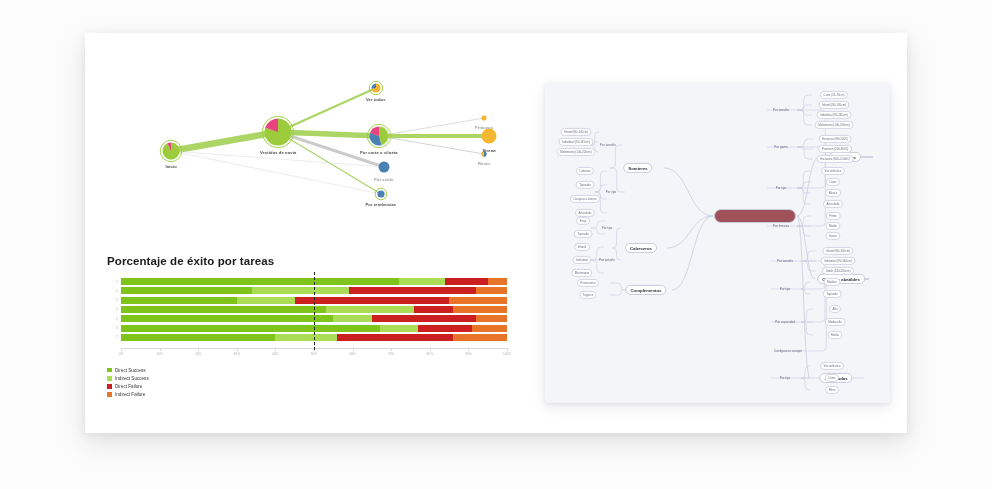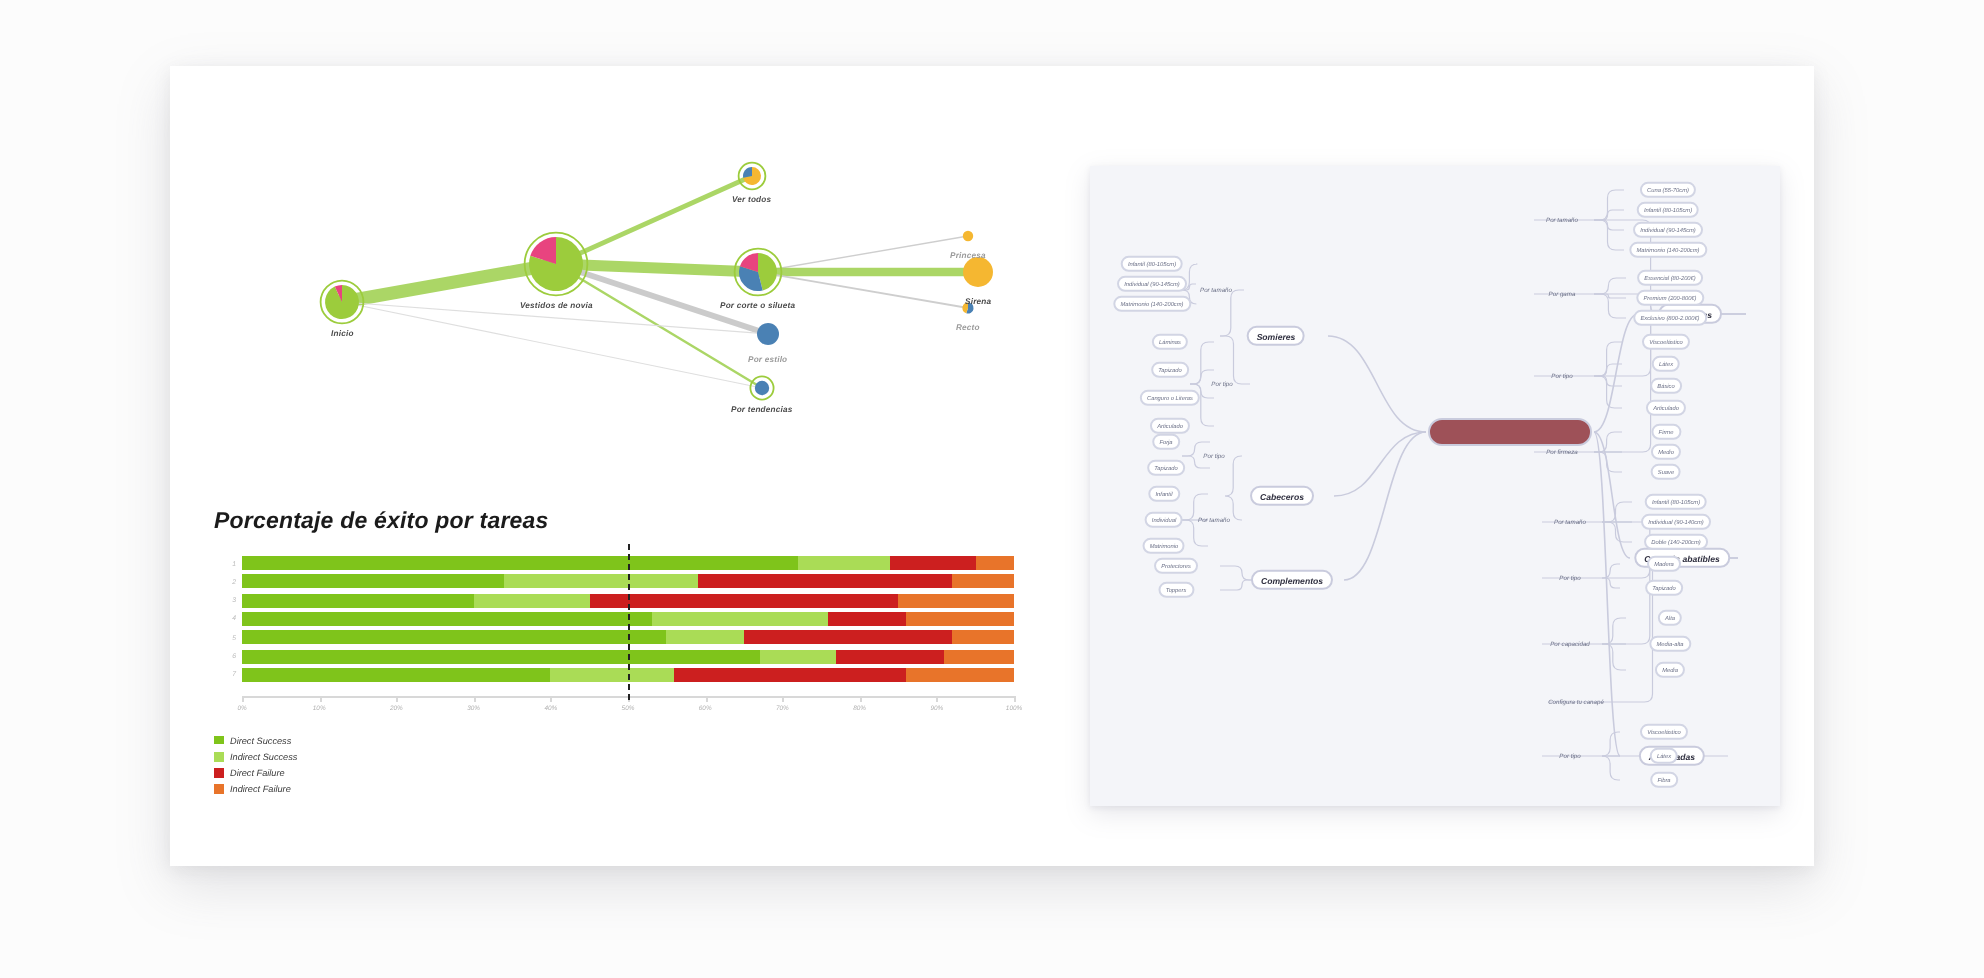--- a/index.html
+++ b/index.html
@@ -9,21 +9,20 @@
     font-family:"Liberation Sans", sans-serif;
     -webkit-font-smoothing:antialiased;
   }
   #root{position:relative;width:992px;height:489px;background:#fcfcfc;}
 
   
   .slide{
     position:absolute;left:85px;top:33px;width:822px;height:400px;
     background:#ffffff;
     box-shadow:0 10px 26px rgba(120,120,130,.20), 0 2px 8px rgba(120,120,130,.12);
-    font-style:italic;
   }
 
   
   .left-panel{position:absolute;left:0;top:0;width:440px;height:400px;}
 
   
   .net{position:absolute;left:0;top:0;width:440px;height:185px;}
   .net svg{display:block;}
   .net-label{
     position:absolute;font-size:4.1px;font-weight:bold;color:#4a4a4a;

